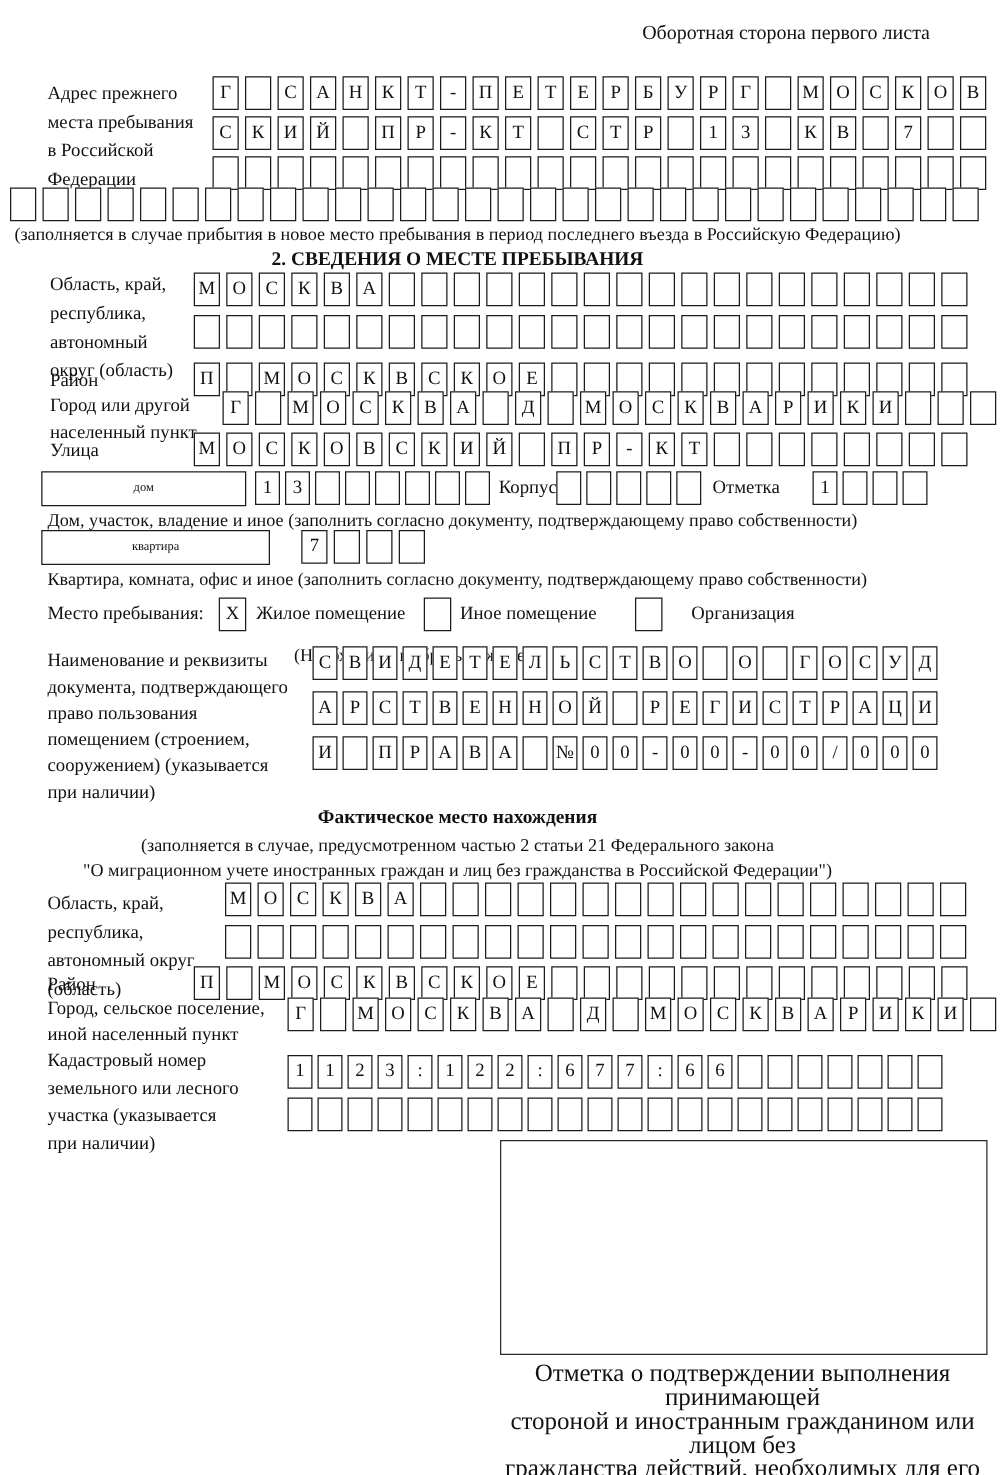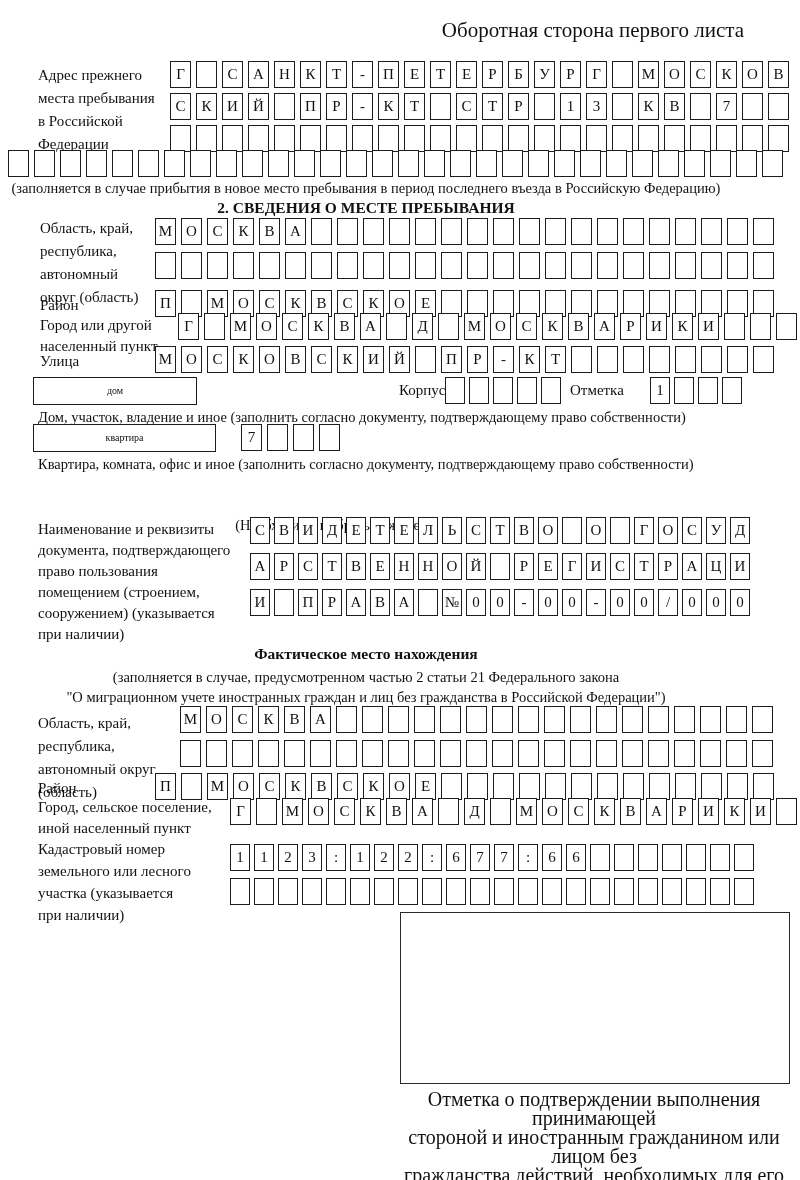--- a/index.html
+++ b/index.html
@@ -34,21 +34,21 @@
   }
   .inline-label{font-size:15px;line-height:27px;white-space:nowrap;}
   #stamp-box{box-sizing:border-box;border:1.5px solid #2a2a2a;background:#fff;}
   .stamp-note{font-size:20px;line-height:19px;text-align:center;white-space:pre-line;}
 </style>
 </head>
 <body>
 
 <div id="page">
 
-  <div class="abs" style="top:18px;right:56px;font-size:21px;">Оборотная сторона первого листа</div>
+  <div class="abs" style="top:18px;right:56px;font-size:16px;">Оборотная сторона первого листа</div>
 
   <div class="abs label" style="left:38px;top:64px;">Адрес прежнего
 места пребывания
 в Российской
 Федерации</div>
   <div class="abs cellrow" style="left:170px;top:61px;"><span class="cell">Г</span><span class="cell"></span><span class="cell">С</span><span class="cell">А</span><span class="cell">Н</span><span class="cell">К</span><span class="cell">Т</span><span class="cell">-</span><span class="cell">П</span><span class="cell">Е</span><span class="cell">Т</span><span class="cell">Е</span><span class="cell">Р</span><span class="cell">Б</span><span class="cell">У</span><span class="cell">Р</span><span class="cell">Г</span><span class="cell"></span><span class="cell">М</span><span class="cell">О</span><span class="cell">С</span><span class="cell">К</span><span class="cell">О</span><span class="cell">В</span></div>
   <div class="abs cellrow" style="left:170px;top:93px;"><span class="cell">С</span><span class="cell">К</span><span class="cell">И</span><span class="cell">Й</span><span class="cell"></span><span class="cell">П</span><span class="cell">Р</span><span class="cell">-</span><span class="cell">К</span><span class="cell">Т</span><span class="cell"></span><span class="cell">С</span><span class="cell">Т</span><span class="cell">Р</span><span class="cell"></span><span class="cell">1</span><span class="cell">3</span><span class="cell"></span><span class="cell">К</span><span class="cell">В</span><span class="cell"></span><span class="cell">7</span><span class="cell"></span><span class="cell"></span></div>
   <div class="abs cellrow" style="left:170px;top:125px;"><span class="cell"></span><span class="cell"></span><span class="cell"></span><span class="cell"></span><span class="cell"></span><span class="cell"></span><span class="cell"></span><span class="cell"></span><span class="cell"></span><span class="cell"></span><span class="cell"></span><span class="cell"></span><span class="cell"></span><span class="cell"></span><span class="cell"></span><span class="cell"></span><span class="cell"></span><span class="cell"></span><span class="cell"></span><span class="cell"></span><span class="cell"></span><span class="cell"></span><span class="cell"></span><span class="cell"></span></div>
   <div class="abs cellrow" style="left:8px;top:150px;"><span class="cell"></span><span class="cell"></span><span class="cell"></span><span class="cell"></span><span class="cell"></span><span class="cell"></span><span class="cell"></span><span class="cell"></span><span class="cell"></span><span class="cell"></span><span class="cell"></span><span class="cell"></span><span class="cell"></span><span class="cell"></span><span class="cell"></span><span class="cell"></span><span class="cell"></span><span class="cell"></span><span class="cell"></span><span class="cell"></span><span class="cell"></span><span class="cell"></span><span class="cell"></span><span class="cell"></span><span class="cell"></span><span class="cell"></span><span class="cell"></span><span class="cell"></span><span class="cell"></span><span class="cell"></span></div>
   <div class="abs center note" style="top:180px;">(заполняется в случае прибытия в новое место пребывания в период последнего въезда в Российскую Федерацию)</div>
@@ -66,30 +66,40 @@
   <div class="abs cellrow" style="left:155px;top:290px;"><span class="cell">П</span><span class="cell"></span><span class="cell">М</span><span class="cell">О</span><span class="cell">С</span><span class="cell">К</span><span class="cell">В</span><span class="cell">С</span><span class="cell">К</span><span class="cell">О</span><span class="cell">Е</span><span class="cell"></span><span class="cell"></span><span class="cell"></span><span class="cell"></span><span class="cell"></span><span class="cell"></span><span class="cell"></span><span class="cell"></span><span class="cell"></span><span class="cell"></span><span class="cell"></span><span class="cell"></span><span class="cell"></span></div>
 
   <div class="abs label lh21" style="left:40px;top:315px;">Город или другой
 населенный пункт</div>
   <div class="abs cellrow" style="left:178px;top:313px;"><span class="cell">Г</span><span class="cell"></span><span class="cell">М</span><span class="cell">О</span><span class="cell">С</span><span class="cell">К</span><span class="cell">В</span><span class="cell">А</span><span class="cell"></span><span class="cell">Д</span><span class="cell"></span><span class="cell">М</span><span class="cell">О</span><span class="cell">С</span><span class="cell">К</span><span class="cell">В</span><span class="cell">А</span><span class="cell">Р</span><span class="cell">И</span><span class="cell">К</span><span class="cell">И</span><span class="cell"></span><span class="cell"></span><span class="cell"></span></div>
 
   <div class="abs label" style="left:40px;top:350px;">Улица</div>
   <div class="abs cellrow" style="left:155px;top:346px;"><span class="cell">М</span><span class="cell">О</span><span class="cell">С</span><span class="cell">К</span><span class="cell">О</span><span class="cell">В</span><span class="cell">С</span><span class="cell">К</span><span class="cell">И</span><span class="cell">Й</span><span class="cell"></span><span class="cell">П</span><span class="cell">Р</span><span class="cell">-</span><span class="cell">К</span><span class="cell">Т</span><span class="cell"></span><span class="cell"></span><span class="cell"></span><span class="cell"></span><span class="cell"></span><span class="cell"></span><span class="cell"></span><span class="cell"></span></div>
 
   <div class="abs labelbox" style="left:33px;top:377px;width:164px;">дом</div>
+  <div class="abs cellrow tight" style="left:204px;top:377px;"><span class="cell">1</span><span class="cell">3</span><span class="cell"></span><span class="cell"></span><span class="cell"></span><span class="cell"></span><span class="cell"></span><span class="cell"></span></div>
   <div class="abs inline-label" style="left:399px;top:377px;">Корпус</div>
   <div class="abs cellrow tight" style="left:445px;top:377px;"><span class="cell"></span><span class="cell"></span><span class="cell"></span><span class="cell"></span><span class="cell"></span></div>
   <div class="abs inline-label" style="left:570px;top:377px;">Отметка</div>
   <div class="abs cellrow tight" style="left:650px;top:377px;"><span class="cell">1</span><span class="cell"></span><span class="cell"></span><span class="cell"></span></div>
   <div class="abs note" style="left:38px;top:409px;">Дом, участок, владение и иное (заполнить согласно документу, подтверждающему право собственности)</div>
 
   <div class="abs labelbox" style="left:33px;top:424px;width:183px;">квартира</div>
   <div class="abs cellrow" style="left:241px;top:424px;"><span class="cell">7</span><span class="cell"></span><span class="cell"></span><span class="cell"></span></div>
   <div class="abs note" style="left:38px;top:456px;">Квартира, комната, офис и иное (заполнить согласно документу, подтверждающему право собственности)</div>
 
+  <div class="abs" style="left:0;top:478px;width:800px;height:28px;">
+    <span class="abs inline-label" style="left:38px;top:0;">Место пребывания:</span>
+    <span class="abs checkbox" style="left:175px;top:0;">X</span>
+    <span class="abs inline-label" style="left:205px;top:0;">Жилое помещение</span>
+    <span class="abs checkbox" style="left:339px;top:0;"></span>
+    <span class="abs inline-label" style="left:368px;top:0;">Иное помещение</span>
+    <span class="abs checkbox" style="left:508px;top:0;"></span>
+    <span class="abs inline-label" style="left:553px;top:0;">Организация</span>
+  </div>
   <div class="abs note" style="left:140px;top:517px;width:380px;text-align:center;">(Необходимо выбрать нужное)</div>
 
   <div class="abs label lh21" style="left:38px;top:519px;">Наименование и реквизиты
 документа, подтверждающего
 право пользования
 помещением (строением,
 сооружением) (указывается
 при наличии)</div>
   <div class="abs cellrow tight" style="left:250px;top:517px;"><span class="cell">С</span><span class="cell">В</span><span class="cell">И</span><span class="cell">Д</span><span class="cell">Е</span><span class="cell">Т</span><span class="cell">Е</span><span class="cell">Л</span><span class="cell">Ь</span><span class="cell">С</span><span class="cell">Т</span><span class="cell">В</span><span class="cell">О</span><span class="cell"></span><span class="cell">О</span><span class="cell"></span><span class="cell">Г</span><span class="cell">О</span><span class="cell">С</span><span class="cell">У</span><span class="cell">Д</span></div>
   <div class="abs cellrow tight" style="left:250px;top:553px;"><span class="cell">А</span><span class="cell">Р</span><span class="cell">С</span><span class="cell">Т</span><span class="cell">В</span><span class="cell">Е</span><span class="cell">Н</span><span class="cell">Н</span><span class="cell">О</span><span class="cell">Й</span><span class="cell"></span><span class="cell">Р</span><span class="cell">Е</span><span class="cell">Г</span><span class="cell">И</span><span class="cell">С</span><span class="cell">Т</span><span class="cell">Р</span><span class="cell">А</span><span class="cell">Ц</span><span class="cell">И</span></div>

